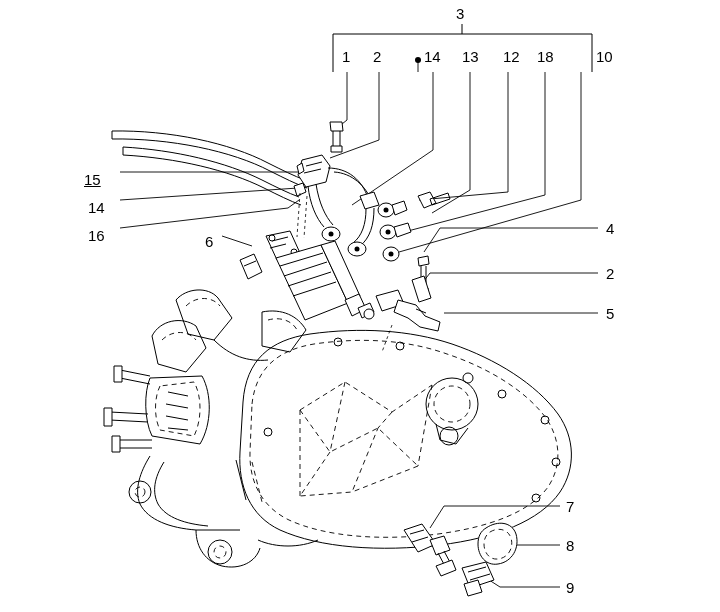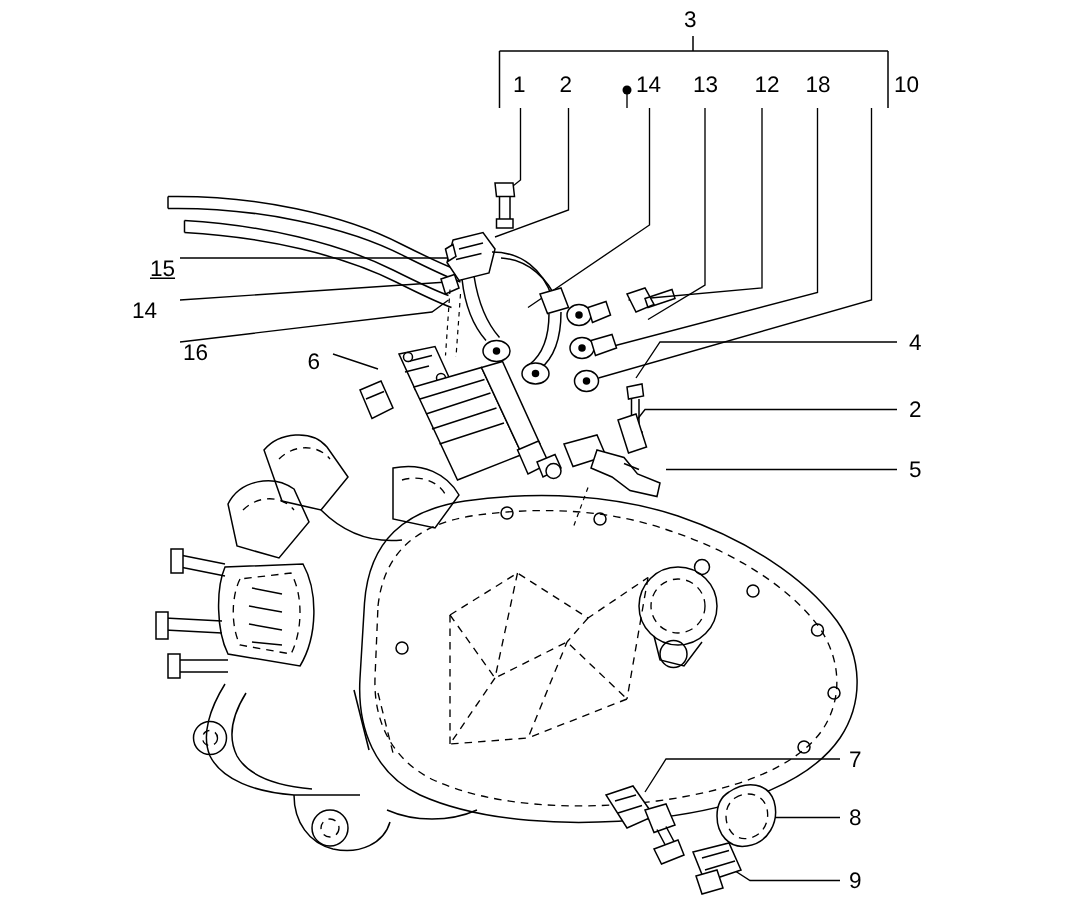--- a/index.html
+++ b/index.html
@@ -283,23 +283,23 @@
 
   <div class="callout-label" style="left:456px; top:6px;">3</div>
   <div class="callout-label" style="left:342px; top:49px;">1</div>
   <div class="callout-label" style="left:373px; top:49px;">2</div>
   <div class="callout-label" style="left:424px; top:49px;">14</div>
   <div class="callout-label" style="left:462px; top:49px;text-align:right;">13</div>
   <div class="callout-label" style="left:503px; top:49px;">12</div>
   <div class="callout-label" style="left:537px; top:49px;">18</div>
   <div class="callout-label" style="left:596px; top:49px;">10</div>
 
-  <div class="callout-label" style="left:100px;  top:172px;text-decoration:underline;">15</div>
+  <div class="callout-label" style="left:84px;  top:172px;text-decoration:underline;">15</div>
   <div class="callout-label" style="left:88px;  top:200px;">14</div>
-  <div class="callout-label" style="left:88px;  top:228px;margin-left:34px;">16</div>
+  <div class="callout-label" style="left:88px;  top:228px;">16</div>
   <div class="callout-label" style="left:205px; top:234px;">6</div>
 
   <div class="callout-label" style="left:606px; top:221px;">4</div>
   <div class="callout-label" style="left:606px; top:266px;">2</div>
   <div class="callout-label" style="left:606px; top:306px;">5</div>
 
   <div class="callout-label" style="left:566px; top:499px;">7</div>
   <div class="callout-label" style="left:566px; top:538px;">8</div>
   <div class="callout-label" style="left:566px; top:580px;">9</div>
 

